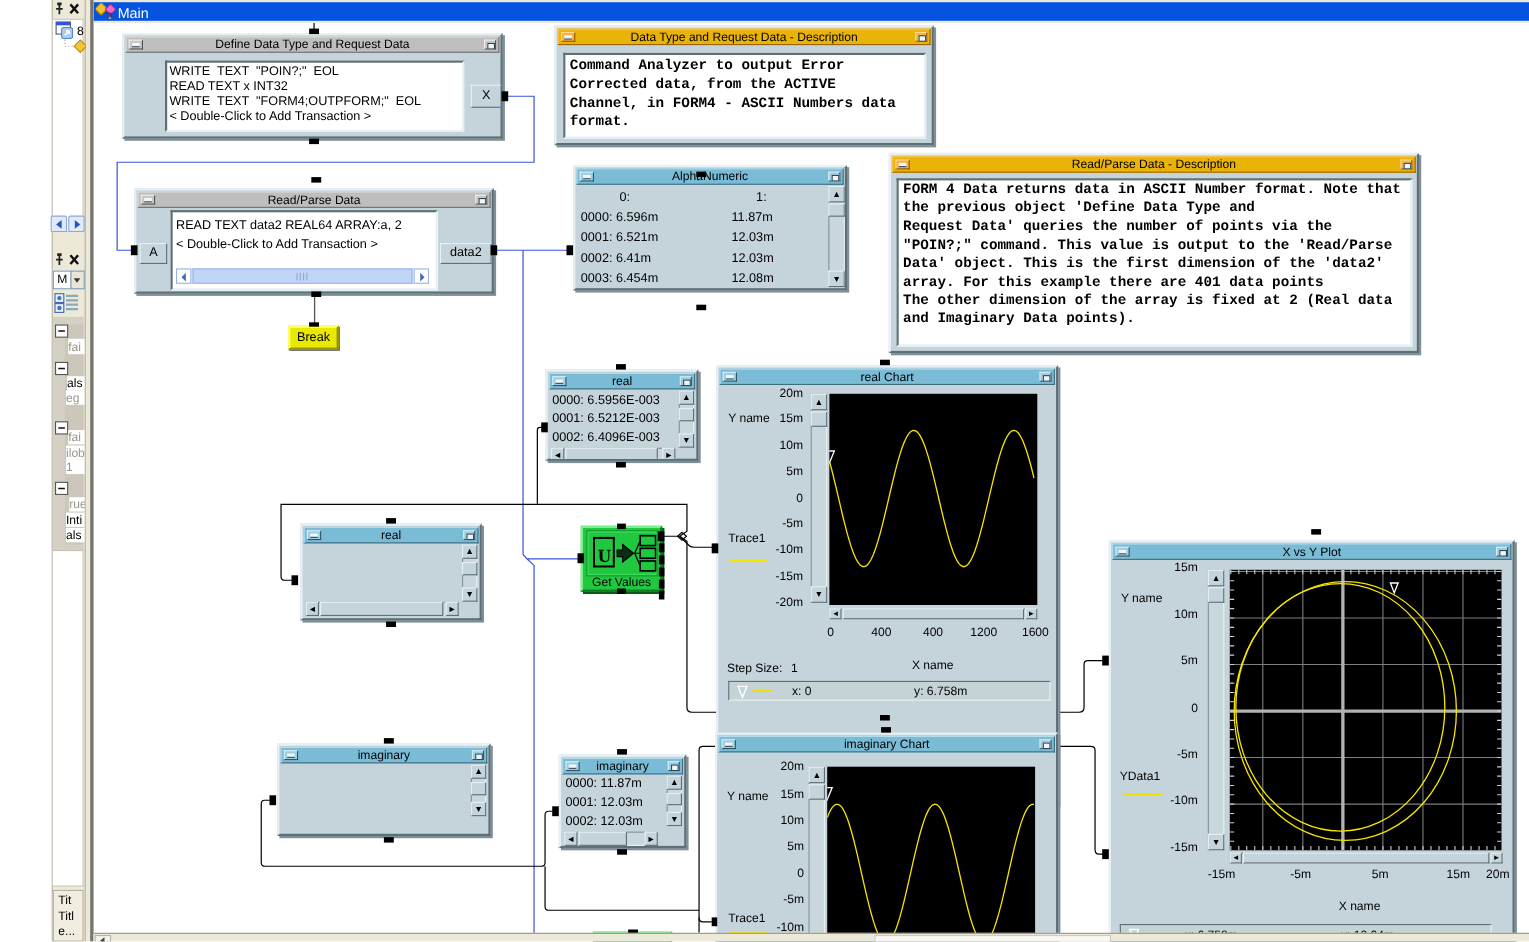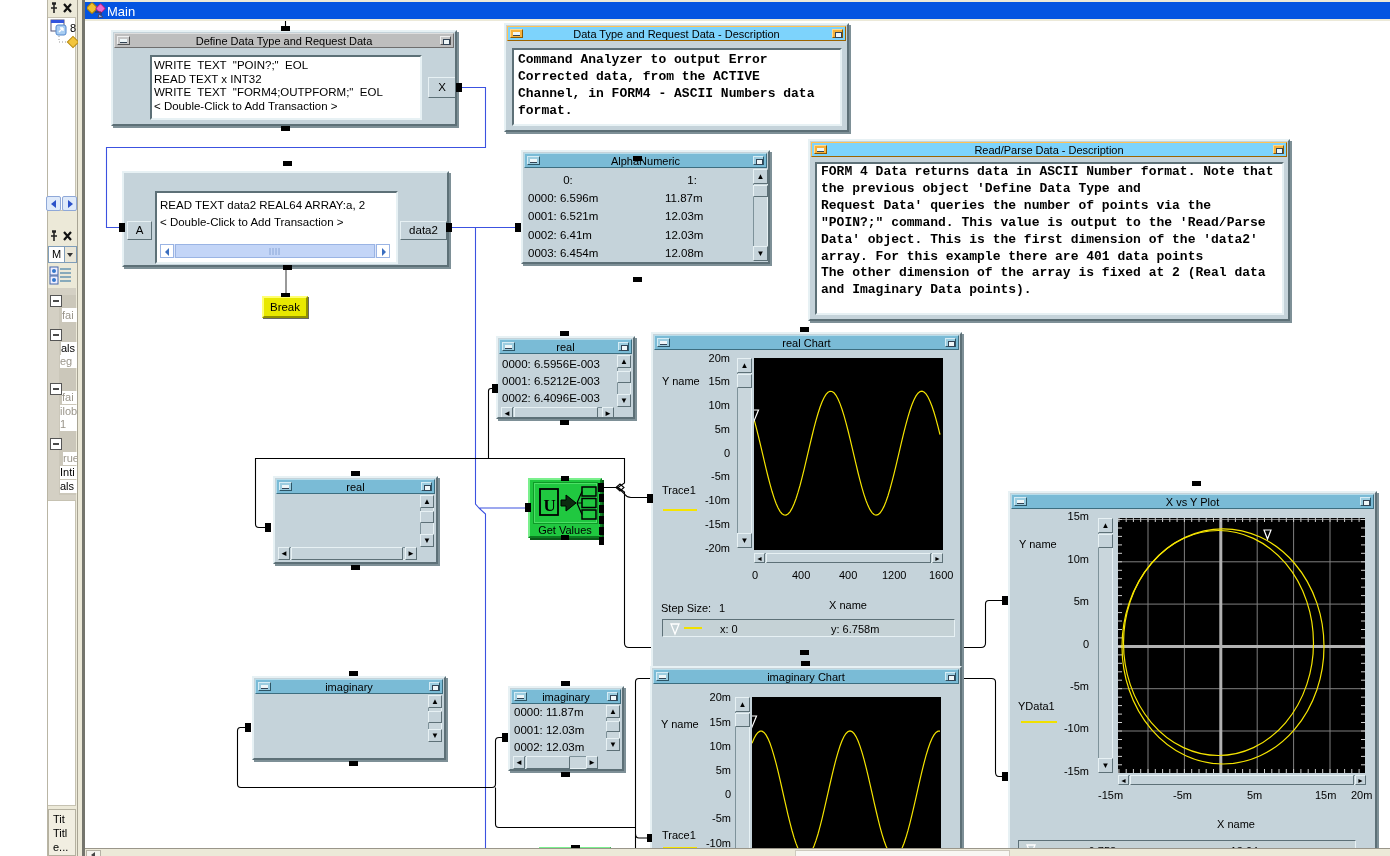--- a/index.html
+++ b/index.html
@@ -1,21 +1,21 @@
 <!DOCTYPE html>
 <html><head><meta charset="utf-8">
 <style>
 html,body{margin:0;padding:0}
 body{width:1390px;height:856px;overflow:hidden;background:#fff;font-family:"Liberation Sans",sans-serif;position:relative}
 .ab{position:absolute}
 .vw{position:absolute;background:#c5d3da;border:2px solid;border-color:#e7f1f4 #5d7077 #5d7077 #e7f1f4;box-shadow:2px 2px 0 #7e9097;z-index:2;box-sizing:border-box;overflow:hidden}
 .vt{position:absolute;left:1px;right:1px;top:1px;height:15px;font-size:11px;text-align:center;line-height:15px;color:#000;border:1px solid;box-sizing:border-box}
 .tgray{background:#bebebe;border-color:#dedede #6e6e6e #6e6e6e #dedede}
 .tteal{background:#7abbd6;border-color:#b6dcea #3d6e80 #3d6e80 #b6dcea}
-.torng{background:#7dd3fc;border-color:#ffc255 #9c6400 #9c6400 #ffc255}
+.torng{background:#eab308;border-color:#ffc255 #9c6400 #9c6400 #ffc255}
 .btnl{position:absolute;left:2px;top:2px;width:13px;height:9px;border:1px solid;box-sizing:border-box}
 .btnr{position:absolute;right:2px;top:2px;width:11px;height:9px;border:1px solid;box-sizing:border-box}
 .tgray .btnl,.tgray .btnr{background:#c6c6c6;border-color:#eee #555 #555 #eee}
 .tteal .btnl,.tteal .btnr{background:#9ccde0;border-color:#d5ecf5 #2c5566 #2c5566 #d5ecf5}
 .torng .btnl,.torng .btnr{background:#f6b23c;border-color:#ffd98e #8a5800 #8a5800 #ffd98e}
 .dash{position:absolute;left:2px;top:2px;width:7px;height:3px;background:#eef6f8;border-bottom:1px solid #345}
 .sq{position:absolute;left:2px;top:2px;width:5px;height:4px;background:#eef6f8;border:1px solid #345}
 .wt{position:absolute;background:#fff;border:2px solid;border-color:#5d7077 #e7f1f4 #e7f1f4 #5d7077;box-sizing:border-box}
 .pin{position:absolute;background:#000;z-index:4}
 .t11{font-size:11px;line-height:12px;white-space:pre}
@@ -172,20 +172,25 @@
 READ TEXT x INT32
 WRITE  TEXT  "FORM4;OUTPFORM;"  EOL
 &lt; Double-Click to Add Transaction &gt;</div>
 <div class="term" style="left:315px;top:45px;width:28px;height:21px;line-height:19px">X</div>
 </div>
 <div class="pin" style="left:281px;top:26px;width:9px;height:5px"></div>
 <div class="pin" style="left:281px;top:126px;width:9px;height:5px"></div>
 <div class="pin" style="left:456px;top:83px;width:6px;height:9px"></div>
 
 <div class="vw" style="left:122px;top:171px;width:327px;height:96px">
+<div class="vt tgray">Read/Parse Data<span class="btnl">
+        <span class="dash"></span>
+      </span><span class="btnr">
+        <span class="sq"></span>
+      </span></div>
 <div class="term" style="left:3px;top:48px;width:25px;height:19px;line-height:17px">A</div>
 <div class="term" style="left:276px;top:48px;width:47px;height:19px;line-height:17px">data2</div>
 <div class="wt" style="left:31px;top:18px;width:243px;height:73px"></div>
 <div class="ab t115" style="left:36px;top:24px;line-height:16.5px">READ TEXT data2 REAL64 ARRAY:a, 2
 &lt; Double-Click to Add Transaction &gt;</div>
 <div class="ab" style="left:36px;top:71px;width:230px;height:14px;background:#dde6fa">
 <div class="ab" style="left:0;top:0;width:14px;height:14px;background:#fff;border:1px solid #9ab4e4;box-sizing:border-box">
         <div class="ab" style="left:4px;top:3px;width:0;height:0;border-right:4px solid #3a6ec0;border-top:4px solid transparent;border-bottom:4px solid transparent"></div>
       </div>
 <div class="ab" style="left:216px;top:0;width:14px;height:14px;background:#fff;border:1px solid #9ab4e4;box-sizing:border-box">

